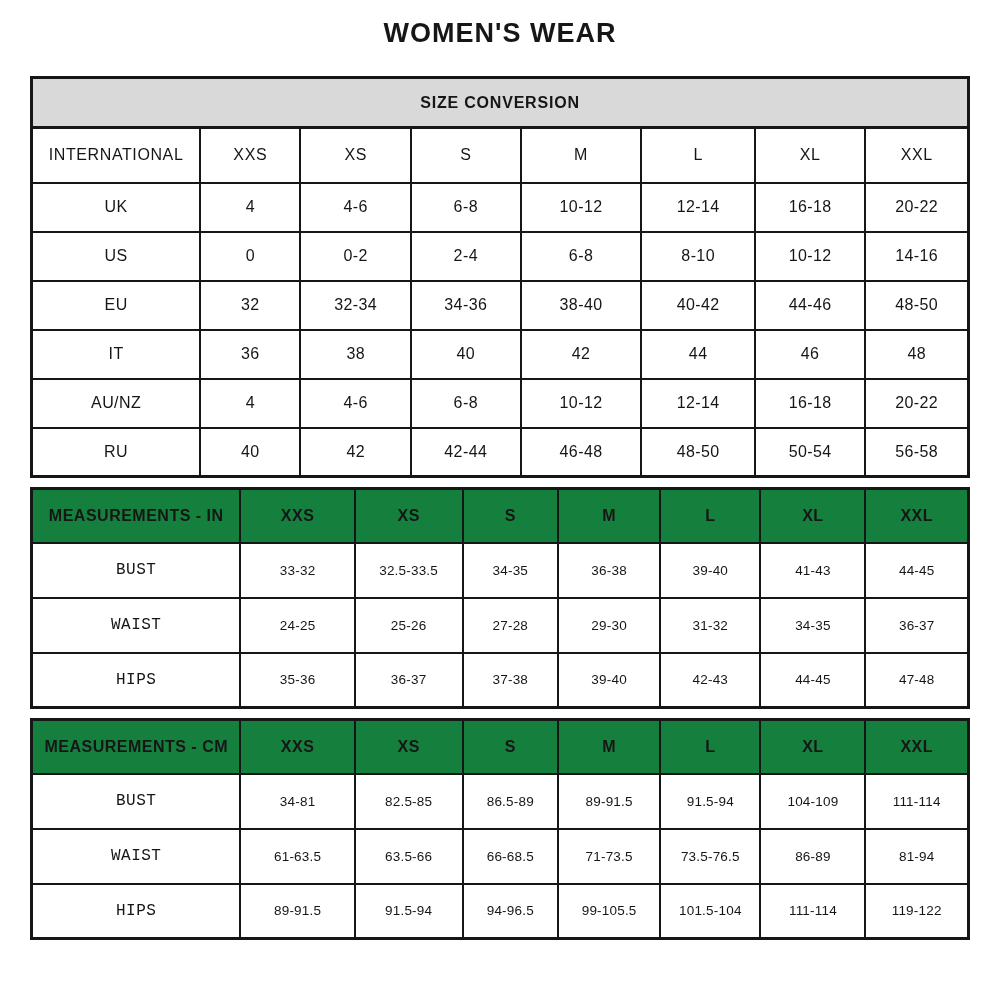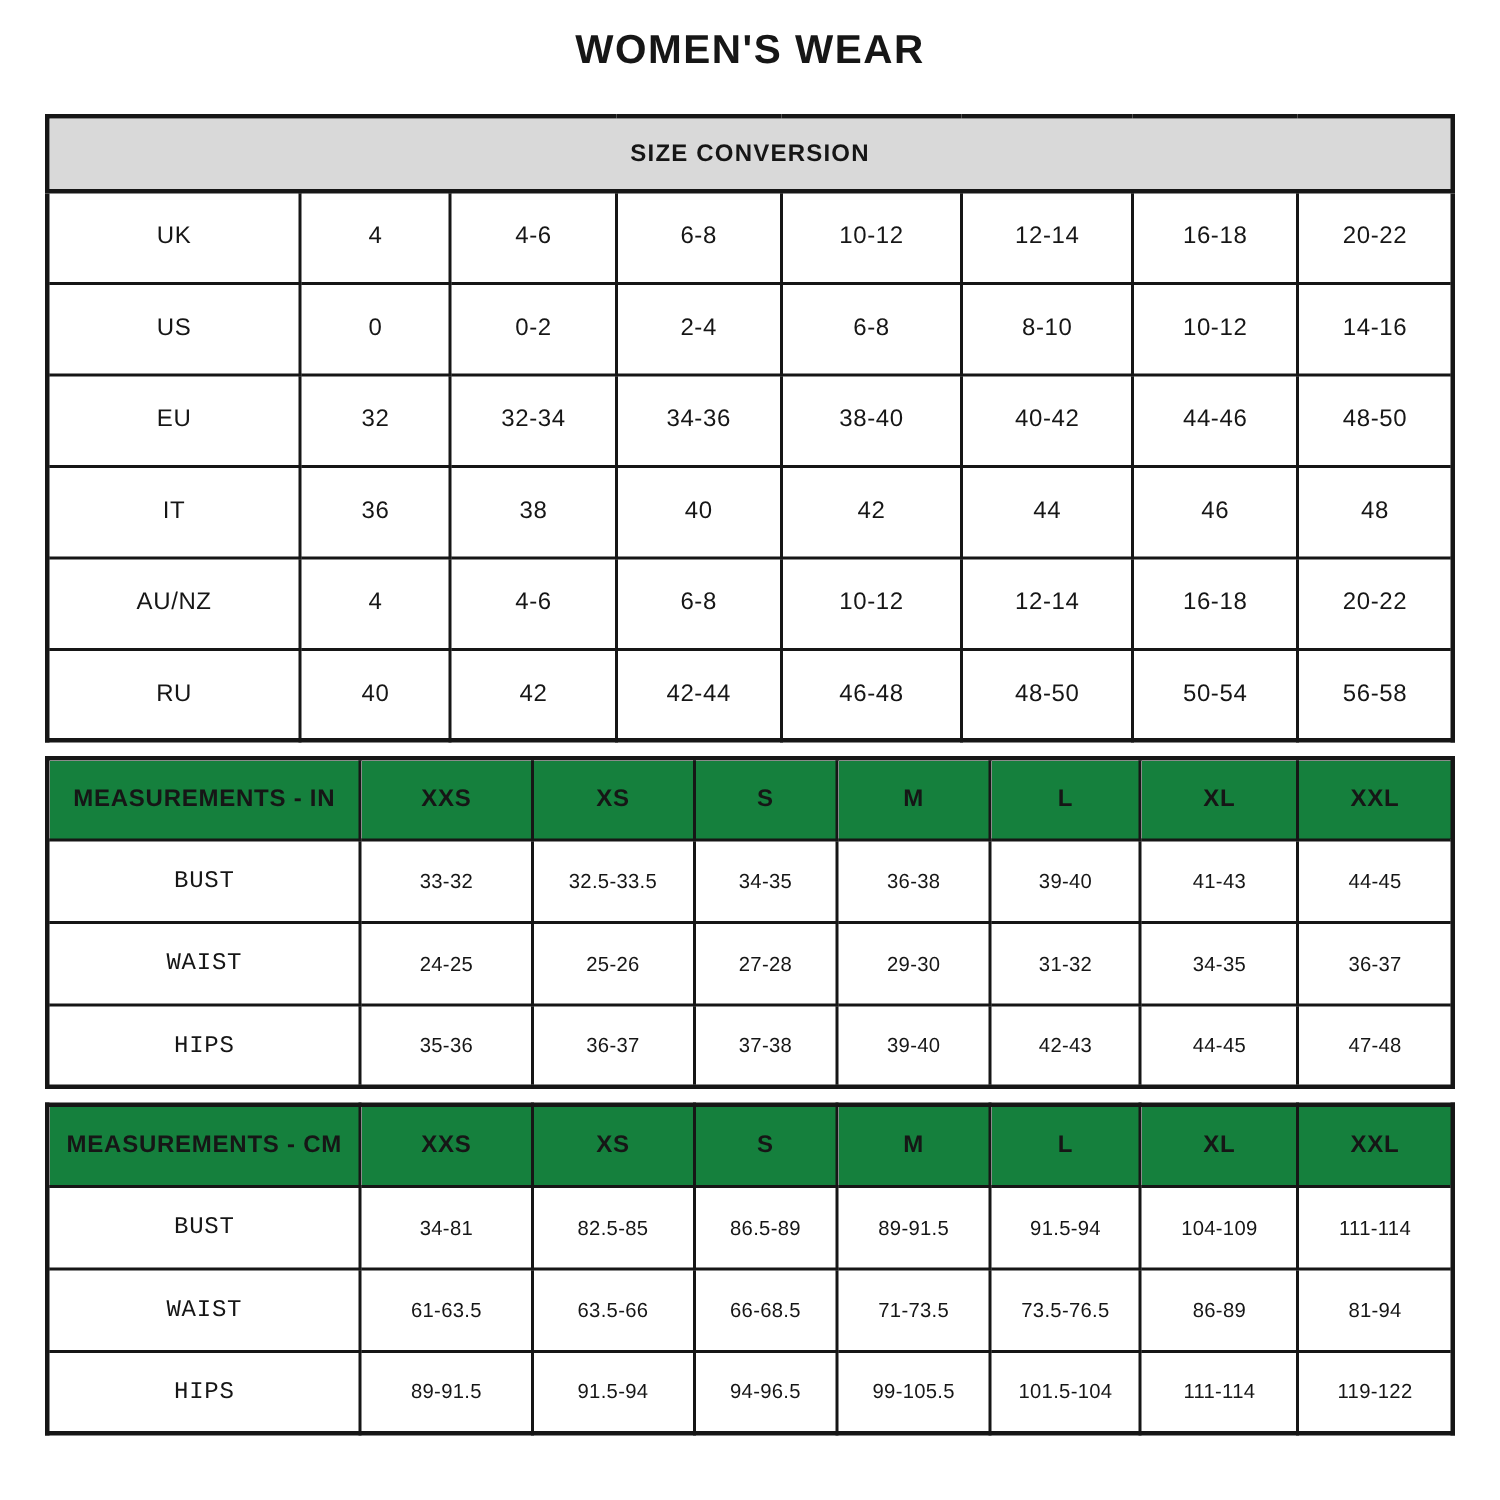--- a/index.html
+++ b/index.html
@@ -35,21 +35,21 @@
   }
   .t1 .banner {
     background: #d9d9d9;
     height: 50px;
     font-size: 16px;
     font-weight: bold;
     letter-spacing: 0.8px;
     border-bottom: 3px solid #161616;
   }
   .t1 .colcell { height: 55px; font-size: 16px; font-weight: normal; letter-spacing: 0.6px; }
-  .t1 .rowlabel, .t1 .val { height: 61px; font-size: 16px; font-weight: normal; letter-spacing: 0.4px; }
+  .t1 .rowlabel, .t1 .val { height: 49px; font-size: 16px; font-weight: normal; letter-spacing: 0.4px; }
   .t2, .t3 { margin-top: 9px; }
   .hcell {
     background: #15803d;
     height: 54px;
     font-size: 16px;
     font-weight: bold;
     letter-spacing: 0.5px;
   }
   .t2 .rowlabel, .t3 .rowlabel { height: 55px; font-size: 16px; letter-spacing: 0.5px; font-family: Liberation Mono, monospace; }
   .val.small { font-size: 13.5px; letter-spacing: 0.2px; }
@@ -69,20 +69,30 @@
         <col style="width: 11.7%;">
         <col style="width: 12.9%;">
         <col style="width: 12.1%;">
         <col style="width: 11.8%;">
         <col style="width: 11%;">
       </colgroup>
     <thead>
       <tr>
         <th class="banner" colspan="8">SIZE CONVERSION</th>
       </tr>
+      <tr>
+          <td class="colcell">INTERNATIONAL</td>
+          <td class="colcell">XXS</td>
+          <td class="colcell">XS</td>
+          <td class="colcell">S</td>
+          <td class="colcell">M</td>
+          <td class="colcell">L</td>
+          <td class="colcell">XL</td>
+          <td class="colcell">XXL</td>
+        </tr>
     </thead>
     <tbody>
         <tr>
           <td class="rowlabel">UK</td>
           <td class="val">4</td>
           <td class="val">4-6</td>
           <td class="val">6-8</td>
           <td class="val">10-12</td>
           <td class="val">12-14</td>
           <td class="val">16-18</td>

